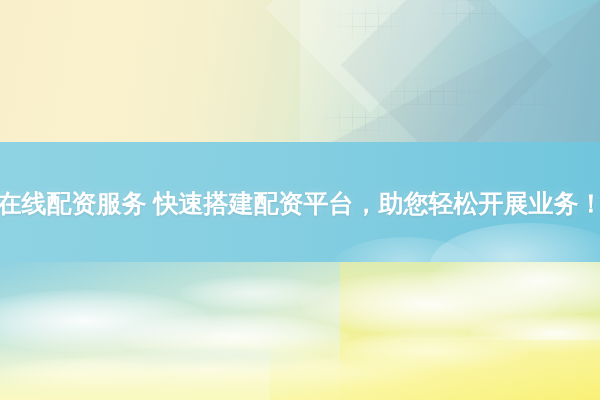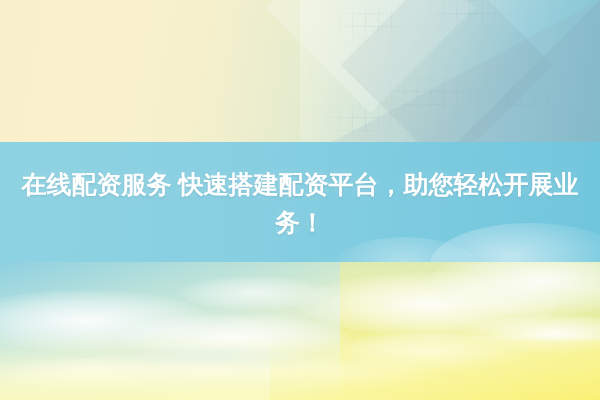--- a/index.html
+++ b/index.html
@@ -133,21 +133,21 @@
     border-radius: 50%;
     background: radial-gradient(ellipse at 50% 40%, rgba(255,255,255,0.40) 0%, rgba(255,255,255,0) 72%);
   }
   .headline-text {
     position: absolute;
     left: 0;
     top: 0;
     width: 600px;
     height: 121px;
     display: flex;
-    flex-direction: column;
+    flex-direction: row;
     align-items: center;
     justify-content: center;
     box-sizing: border-box;
     padding: 0 2px;
   }
   .headline-text .line {
     color: #ffffff;
     font-size: 25px;
     font-weight: bold;
     line-height: 38px;

